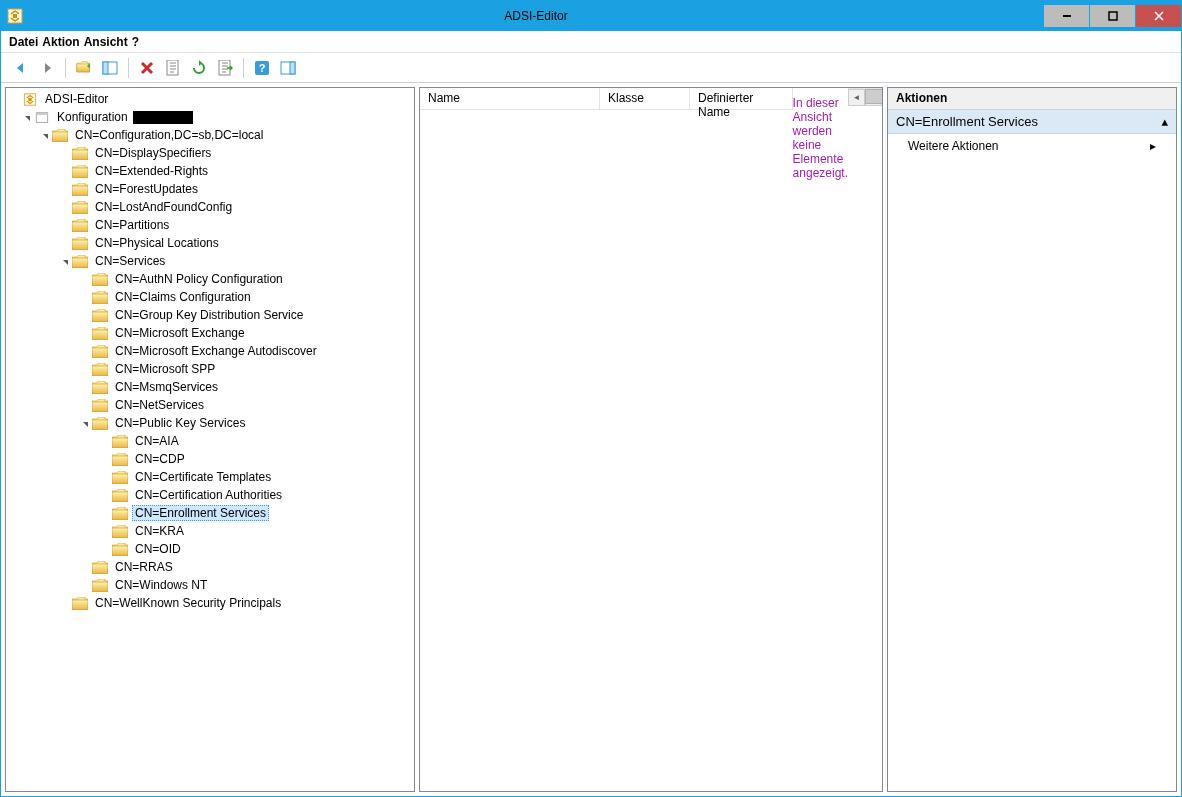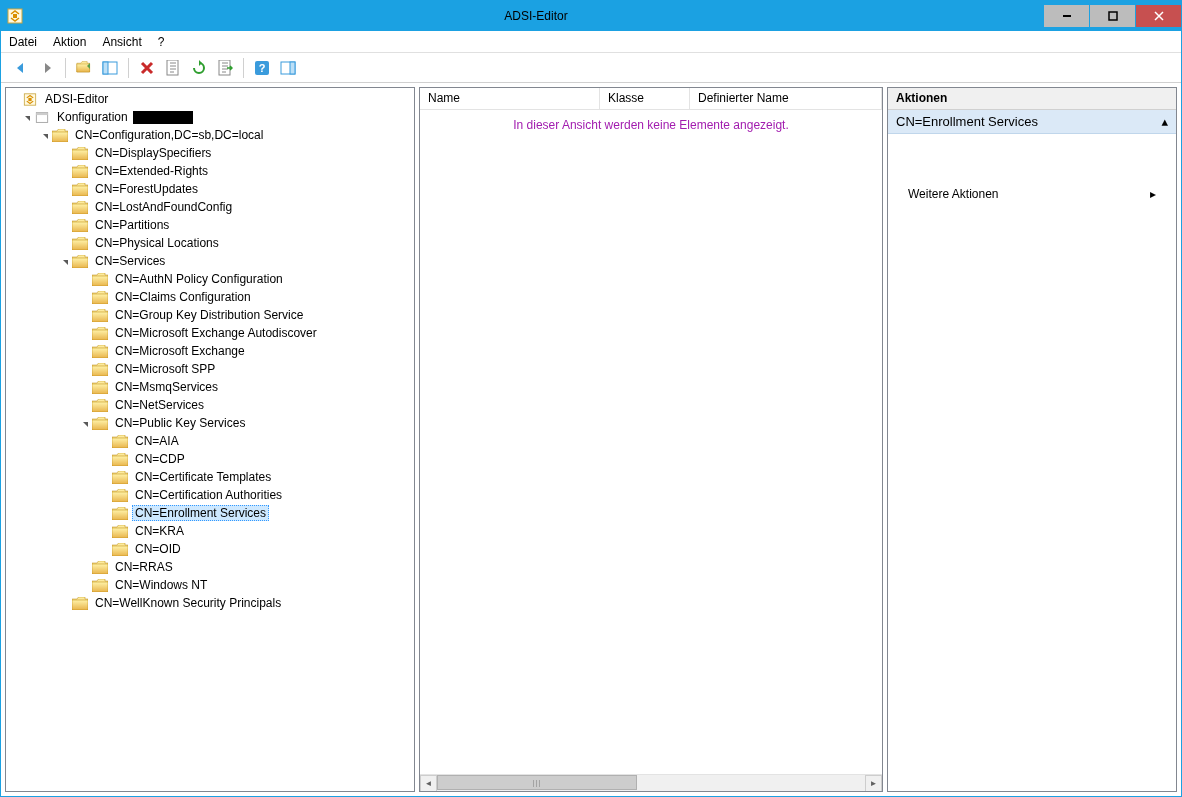--- a/index.html
+++ b/index.html
@@ -9,29 +9,29 @@
     border: 1px solid #1ba1e2; background: #fff; display: flex; flex-direction: column;
   }
   .titlebar {
     height: 30px; background: #1ba1e2; display: flex; align-items: center; padding: 0 0 0 6px;
   }
   .titlebar .app-icon { width: 16px; height: 16px; margin-right: 6px; }
   .titlebar .title { flex: 1; text-align: center; color: #000; font-size: 12px; }
   .titlebar .win-buttons { display: flex; }
   .win-btn { width: 45px; height: 22px; display: flex; align-items: center; justify-content: center; background: #bcbcbc; margin-left: 1px; }
   .win-btn.close { background: #c75050; color: #fff; }
-  .menubar { height: 22px; background: #fff; border-bottom: 1px solid #e0e0e0; padding: 0 8px; display: flex; align-items: center; gap: 16px; }
+  .menubar { height: 22px; background: #fff; border-bottom: 1px solid #e0e0e0; padding: 0 8px; display: flex; align-items: center; gap: 4px; font-weight: bold; }
   .menubar span { cursor: default; }
   .toolbar { height: 30px; background: #fff; border-bottom: 1px solid #d0d0d0; padding: 0 8px; display: flex; align-items: center; gap: 2px; }
   .tbtn { width: 24px; height: 24px; display: flex; align-items: center; justify-content: center; border: 1px solid transparent; }
   .tsep { width: 1px; height: 20px; background: #d0d0d0; margin: 0 4px; }
   .content { flex: 1; display: flex; padding: 4px; gap: 4px; min-height: 0; }
   .pane { border: 1px solid #828790; background: #fff; overflow: auto; }
   .tree-pane { width: 410px; }
-  .list-pane { flex: 1; display: flex; flex-direction: column; }
+  .list-pane { flex: 1; display: flex; flex-direction: row; }
   .actions-pane { width: 290px; display: flex; flex-direction: column; }
   .tree { padding: 2px 0; }
   .tree-row { display: flex; align-items: center; height: 18px; padding-right: 6px; white-space: nowrap; }
   .toggle { width: 12px; height: 12px; display: inline-flex; align-items: center; justify-content: center; cursor: pointer; margin-right: 2px; }
   .toggle::before { content: ""; display: block; width: 0; height: 0; }
   .toggle.expanded::before { border-left: 5px solid transparent; border-top: 5px solid #595959; transform: translate(1px, 1px); }
   .toggle.none { visibility: hidden; }
   .tlabel { padding: 0 3px; cursor: default; }
   .tlabel.selected { background: #cde8ff; border: 1px dotted #3399ff; padding: 0 2px; }
   .folder-icon { width: 16px; height: 13px; margin-right: 4px; display: inline-block; }
@@ -39,21 +39,21 @@
   .list-header { height: 22px; background: #fff; border-bottom: 1px solid #e3e3e3; display: flex; }
   .list-header .col { padding: 3px 8px; border-right: 1px solid #e3e3e3; cursor: default; }
   .list-body { flex: 1; display: flex; align-items: flex-start; justify-content: center; padding-top: 8px; color: #a21caf; }
   .list-scroll { height: 17px; border-top: 1px solid #e3e3e3; background: #f0f0f0; display: flex; align-items: center; }
   .list-scroll .arrow { width: 17px; height: 17px; background: #f0f0f0; border: 1px solid #cdcdcd; display:flex; align-items:center; justify-content:center; font-size:8px; color:#606060;}
   .list-scroll .track { flex:1; height:17px; background:#f0f0f0; position:relative; }
   .list-scroll .thumb { position:absolute; left:0; top:0; height:15px; width:200px; background:#cdcdcd; border:1px solid #b0b0b0; display:flex; align-items:center; justify-content:center; }
   .list-scroll .grip { letter-spacing:1px; font-size:7px; color:#888; }
   .actions-header { height: 22px; background: #f0f0f0; border-bottom: 1px solid #d0d0d0; padding: 3px 8px; font-weight: bold; }
   .actions-section-title { background: #dbe9f7; padding: 4px 8px; font-size: 13px; display:flex; align-items:center; justify-content:space-between; border-bottom:1px solid #c0d6eb;}
-  .actions-item { padding: 5px 20px; display:flex; align-items:center; justify-content:space-between; cursor: default; margin-top: 48px; }
+  .actions-item { padding: 5px 20px; display:flex; align-items:center; justify-content:space-between; cursor: default; }
   svg { display:block; }
 </style>
 </head>
 <body>
 
 <svg width="0" height="0" style="position:absolute">
   <defs>
     <linearGradient id="fgrad" x1="0" y1="0" x2="0" y2="1">
       <stop offset="0" stop-color="#fff2a8"></stop>
         <stop offset="1" stop-color="#e8b44b"></stop>
@@ -266,28 +266,28 @@
             <svg class="folder-icon" viewBox="0 0 16 13">
               <use href="#folder"></use>
             </svg>
             <span class="tlabel">CN=Group Key Distribution Service</span>
           </div>
         <div class="tree-row" style="padding-left:72px">
             <span class="toggle none"></span>
             <svg class="folder-icon" viewBox="0 0 16 13">
               <use href="#folder"></use>
             </svg>
+            <span class="tlabel">CN=Microsoft Exchange</span>
+          </div>
+        <div class="tree-row" style="padding-left:72px">
+            <span class="toggle none"></span>
+            <svg class="folder-icon" viewBox="0 0 16 13">
+              <use href="#folder"></use>
+            </svg>
             <span class="tlabel">CN=Microsoft Exchange Autodiscover</span>
-          </div>
-        <div class="tree-row" style="padding-left:72px">
-            <span class="toggle none"></span>
-            <svg class="folder-icon" viewBox="0 0 16 13">
-              <use href="#folder"></use>
-            </svg>
-            <span class="tlabel">CN=Microsoft Exchange</span>
           </div>
         <div class="tree-row" style="padding-left:72px">
             <span class="toggle none"></span>
             <svg class="folder-icon" viewBox="0 0 16 13">
               <use href="#folder"></use>
             </svg>
             <span class="tlabel">CN=Microsoft SPP</span>
           </div>
         <div class="tree-row" style="padding-left:72px">
             <span class="toggle none"></span>

